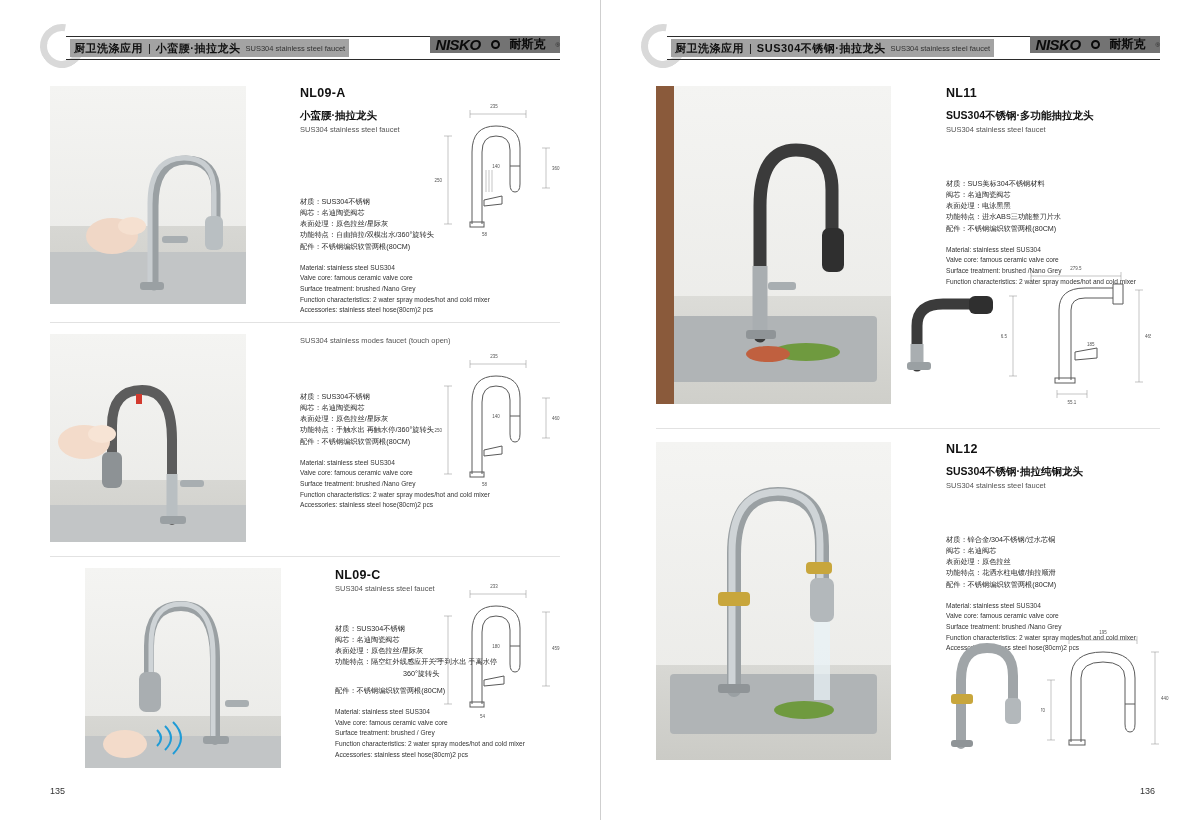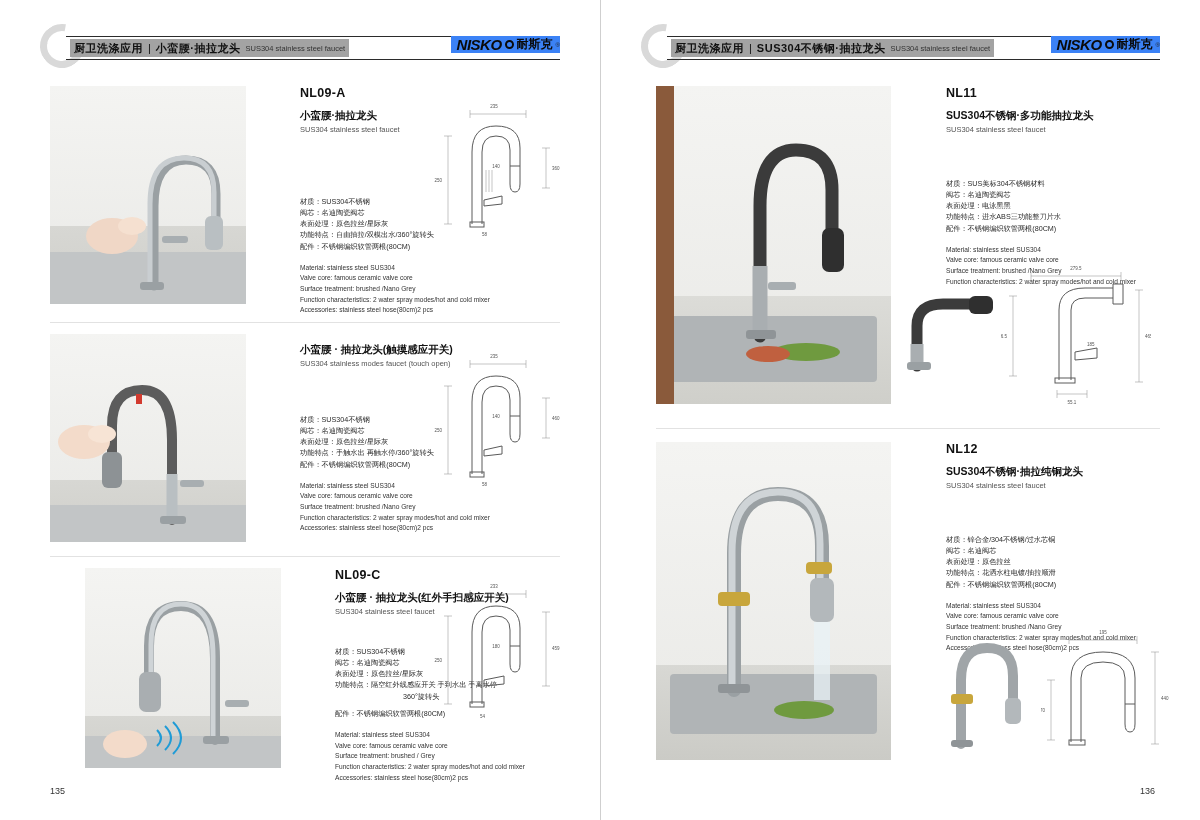--- a/index.html
+++ b/index.html
@@ -33,21 +33,21 @@
   }
   .hdr .titlewrap {
     position: absolute; left: 30px; top: 11px; height: 18px;
     display: flex; align-items: center; gap: 5px; background: #a3a3a3; padding: 0 4px;
   }
   .hdr .t-cn { font-size: 11px; font-weight: bold; color: #111; letter-spacing: .5px; }
   .hdr .t-bar { color: #111; font-size: 11px; }
   .hdr .t-cn2 { font-size: 11px; font-weight: bold; color: #111; letter-spacing: .5px; }
   .hdr .t-en { font-size: 7.5px; color: #333; }
 
-  .brand { position: absolute; right: 0; top: 8px; display: flex; align-items: center; gap: 3px; background:#3b82f6; padding-left:6px;}
+  .brand { position: absolute; right: 0; top: 8px; display: flex; align-items: center; gap: 10px; background:#737373; padding-left:6px;}
   .brand .bn { font-size: 15px; font-weight: bold; font-style: italic; color: #0a0a0a; letter-spacing: -0.5px; }
   .brand .bdot { width: 9px; height: 9px; border-radius: 50%; border: 2px solid #0a0a0a; display:inline-block;}
   .brand .bcn { font-size: 12px; font-weight: bold; color: #0a0a0a; }
   .brand .breg { font-size: 6px; vertical-align: super; }
 
   
   .prod { position: absolute; display: flex; }
   .photo { background: #f2f2f0; position: relative; overflow: hidden; }
 
   .pnum { font-size: 12.5px; font-weight: bold; color: #111; letter-spacing: .3px; }
@@ -176,21 +176,20 @@
           <path d="M122 186 L122 140" stroke="#b9bfc2" stroke-width="11" fill="none"></path>
           <rect x="52" y="118" width="20" height="36" rx="6" fill="#8d9295"></rect>
           <rect x="110" y="182" width="26" height="8" rx="3" fill="#9aa0a3"></rect>
           <rect x="130" y="146" width="24" height="7" rx="3" fill="#a8aeb1"></rect>
           <rect x="86" y="60" width="6" height="10" fill="#d23a2e"></rect>
           <ellipse cx="34" cy="108" rx="26" ry="17" fill="#f3dbca"></ellipse>
           <ellipse cx="52" cy="100" rx="14" ry="9" fill="#f7e4d5"></ellipse>
         </svg>
       </div>
       <div style="margin-left:54px; width:300px;">
-        <div class="pname-cn">小蛮腰 · 抽拉龙头(触摸感应开关)</div>
         <div class="pname-en">SUS304 stainless modes faucet (touch open)</div>
         <div class="specs" style="margin-top:46px;">
           <div class="ln">材质：SUS304不锈钢</div>
           <div class="ln">阀芯：名迪陶瓷阀芯</div>
           <div class="ln">表面处理：原色拉丝/星际灰</div>
           <div class="ln">功能特点：手触水出 再触水停/360°旋转头</div>
           <div class="ln">配件：不锈钢编织软管两根(80CM)</div>
         </div>
         <div class="specs en">
           <div class="ln">Material: stainless steel SUS304</div>
@@ -246,21 +245,20 @@
           <ellipse cx="40" cy="176" rx="22" ry="14" fill="#f3dbca"></ellipse>
           <g stroke="#1f9bd6" stroke-width="2" fill="none">
             <path d="M72 162 q8 8 0 16"></path>
             <path d="M80 158 q12 12 0 24"></path>
             <path d="M88 154 q16 16 0 32"></path>
           </g>
         </svg>
       </div>
       <div style="margin-left:54px; width:300px;">
         <div class="pnum">NL09-C</div>
-        <div class="pname-cn">小蛮腰 · 抽拉龙头(红外手扫感应开关)</div>
         <div class="pname-en">SUS304 stainless steel faucet</div>
         <div class="specs" style="margin-top:30px;">
           <div class="ln">材质：SUS304不锈钢</div>
           <div class="ln">阀芯：名迪陶瓷阀芯</div>
           <div class="ln">表面处理：原色拉丝/星际灰</div>
           <div class="ln">功能特点：隔空红外线感应开关 手到水出 手离水停</div>
           <div class="ln" style="padding-left:68px;">360°旋转头</div>
           <div class="ln" style="margin-top:6px;">配件：不锈钢编织软管两根(80CM)</div>
         </div>
         <div class="specs en">

